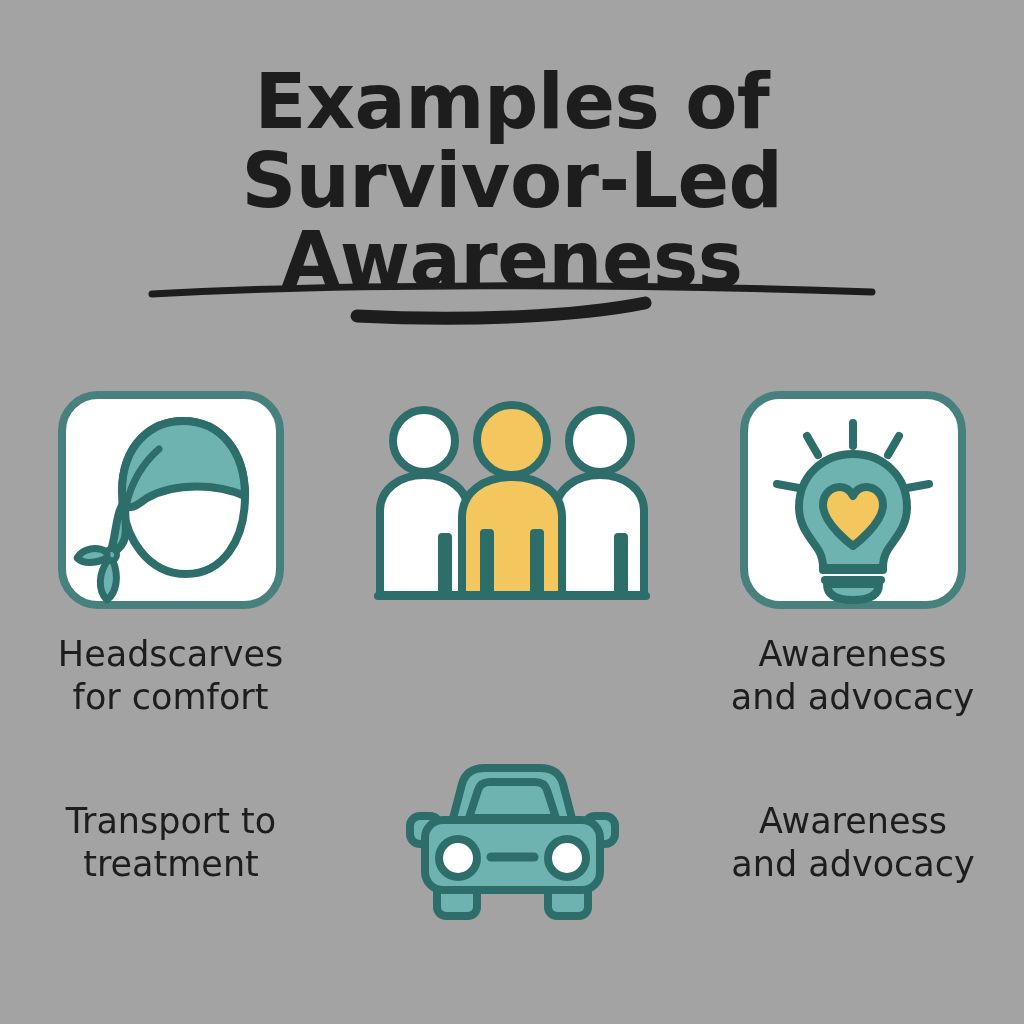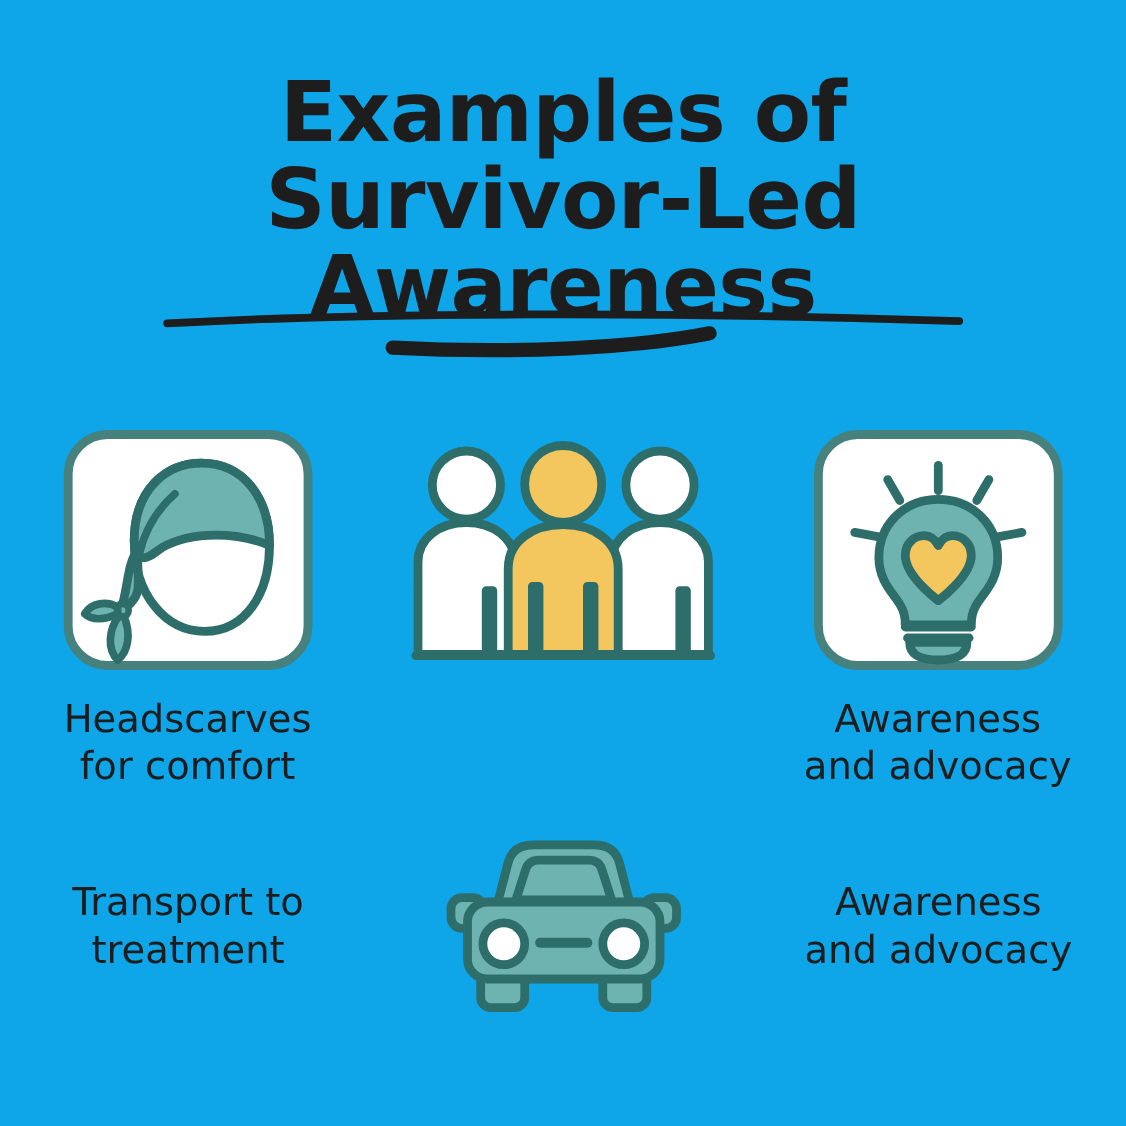--- a/index.html
+++ b/index.html
@@ -11,21 +11,21 @@
     height: 1024px;
     background: #fdfdfc;
     font-family: "Liberation Sans", sans-serif;
     overflow: hidden;
   }
 
   .poster {
     position: relative;
     width: 1024px;
     height: 1024px;
-    background: #0ea5e9;
+    background: #a3a3a3;
   }
 
   
   .title-block {
     position: absolute;
     top: 62px;
     left: 0;
     width: 1024px;
     text-align: center;
   }

